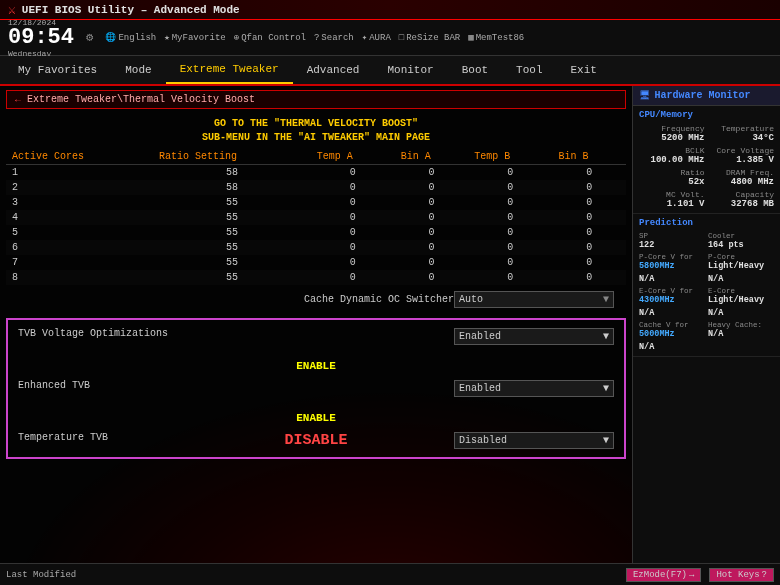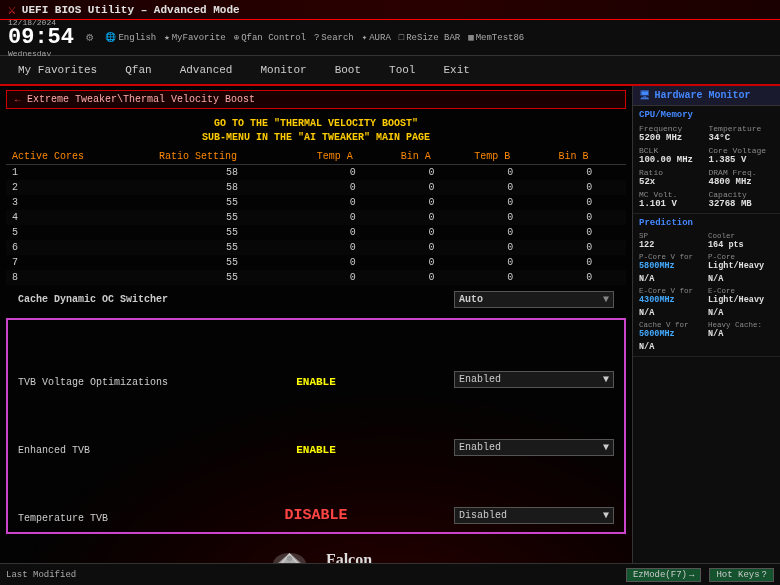--- a/index.html
+++ b/index.html
@@ -181,22 +181,21 @@
     .data-table td:first-child { text-align: left; }
     .data-table tr:nth-child(even) td { background: rgba(255,255,255,0.02); }
 
     
     .cache-row {
       display: flex;
       align-items: center;
       padding: 4px 12px;
       margin: 2px 6px;
       font-size: 10px;
-      justify-content: space-between;
-      font-weight: bold;
+      justify-content: flex-end;
     }
     .cache-row .label { color: #ccc; }
     .dropdown-select {
       background: #1a1a1a;
       border: 1px solid #555;
       color: #ccc;
       font-size: 10px;
       padding: 2px 4px;
       min-width: 160px;
       cursor: pointer;
@@ -207,21 +206,21 @@
     .dropdown-select .arrow { color: #888; }
 
     
     .tvb-box {
       border: 2px solid #cc44cc;
       margin: 4px 6px;
       padding: 4px 0;
     }
     .tvb-row {
       display: flex;
-      align-items: flex-end;
+      align-items: flex-start;
       padding: 4px 10px;
       font-size: 10px;
       justify-content: space-between;
     }
     .tvb-row .label { color: #ccc; flex: 1; }
     .tvb-row .enable-badge {
       color: #ffff00;
       font-weight: bold;
       font-size: 11px;
       flex: 1;
@@ -232,21 +231,20 @@
       color: #ff4444;
       font-weight: bold;
       font-size: 15px;
       flex: 1;
       text-align: center;
     }
     .tvb-row .dropdown-wrapper {
       flex: 1;
       display: flex;
       justify-content: flex-end;
-      margin-top: 43px;
     }
 
     
     .footer-area {
       display: flex;
       flex-direction: column;
       align-items: center;
       padding: 6px 0 2px;
     }
     .falcon-logo {
@@ -293,21 +291,21 @@
       padding: 3px 6px;
       font-size: 9px;
       height: 22px;
     }
     .status-bar .left { color: #aaa; }
     .status-bar .right {
       display: flex;
       gap: 8px;
     }
     .status-btn {
-      background: #14532d;
+      background: #be185d;
       border: 1px solid #555;
       color: #ccc;
       padding: 1px 6px;
       font-size: 9px;
       cursor: pointer;
       display: flex;
       align-items: center;
       gap: 2px;
     }
 
@@ -340,20 +338,21 @@
     .hw-section-title {
       color: #4488ff;
       font-size: 9px;
       margin-bottom: 4px;
       font-weight: bold;
     }
     .hw-grid {
       display: grid;
       grid-template-columns: 1fr 1fr;
       gap: 3px 4px;
+      text-align: right;
     }
     .hw-cell {
       display: flex;
       flex-direction: column;
     }
     .hw-cell .hw-label {
       color: #888;
       font-size: 8px;
     }
     .hw-cell .hw-value {
@@ -443,21 +442,22 @@
       </div>
       <div class="info-link">
         <span>▦</span>
         <span>MemTest86</span>
       </div>
     </div>
   </div>
 
   <div class="nav-menu">
     <div class="nav-item">My Favorites</div>
-    <div class="nav-item">Qfan</div>
+    <div class="nav-item">Mode</div>
+    <div class="nav-item active" style="color:#ffcc00;border-bottom:2px solid #ffcc00;">Extreme Tweaker</div>
     <div class="nav-item">Advanced</div>
     <div class="nav-item">Monitor</div>
     <div class="nav-item">Boot</div>
     <div class="nav-item">Tool</div>
     <div class="nav-item">Exit</div>
   </div>
 
   <div class="content-area">
 
     <div class="left-panel">
@@ -585,41 +585,20 @@
             <span class="disable-badge">DISABLE</span>
             <div class="dropdown-wrapper">
               <div class="dropdown-select">
                 <span>Disabled</span>
                 <span>▼</span>
               </div>
             </div>
           </div>
         </div>
 
-      <div class="footer-area">
-        <div class="falcon-logo">
-          <div class="falcon-img-placeholder">
-
-            <svg class="falcon-svg" viewBox="0 0 60 40" xmlns="http://www.w3.org/2000/svg">
-              <ellipse cx="30" cy="20" rx="18" ry="12" fill="#aaaaaa" opacity="0.3"></ellipse>
-              <polygon points="5,30 30,8 55,30 42,25 30,35 18,25" fill="#cccccc" opacity="0.7"></polygon>
-              <polygon points="30,8 18,22 30,18 42,22" fill="#ffffff" opacity="0.5"></polygon>
-              <circle cx="30" cy="14" r="3" fill="#888" opacity="0.8"></circle>
-              <polygon points="15,28 30,10 45,28 35,24 30,30 25,24" fill="#999" opacity="0.6"></polygon>
-            </svg>
-          </div>
-          <div class="falcon-text">
-            <span class="falcon-brand">
-              <span>Falcon</span>
-            </span>
-            <span class="falcon-sub">Northwest</span>
-          </div>
-        </div>
-        <div class="beta-text">BETA TEST SETTINGS</div>
-      </div>
 
     </div>
 
     <div class="right-panel">
       <div class="hw-header">
         <span style="color:#4488ff;">🖥</span>
         <span class="hw-title">Hardware Monitor</span>
       </div>
 
       <div class="hw-section">

